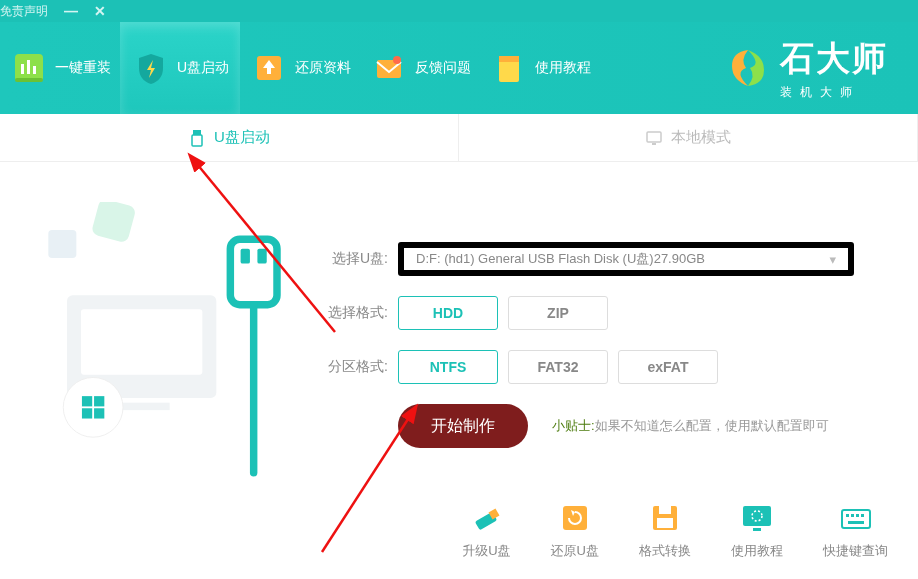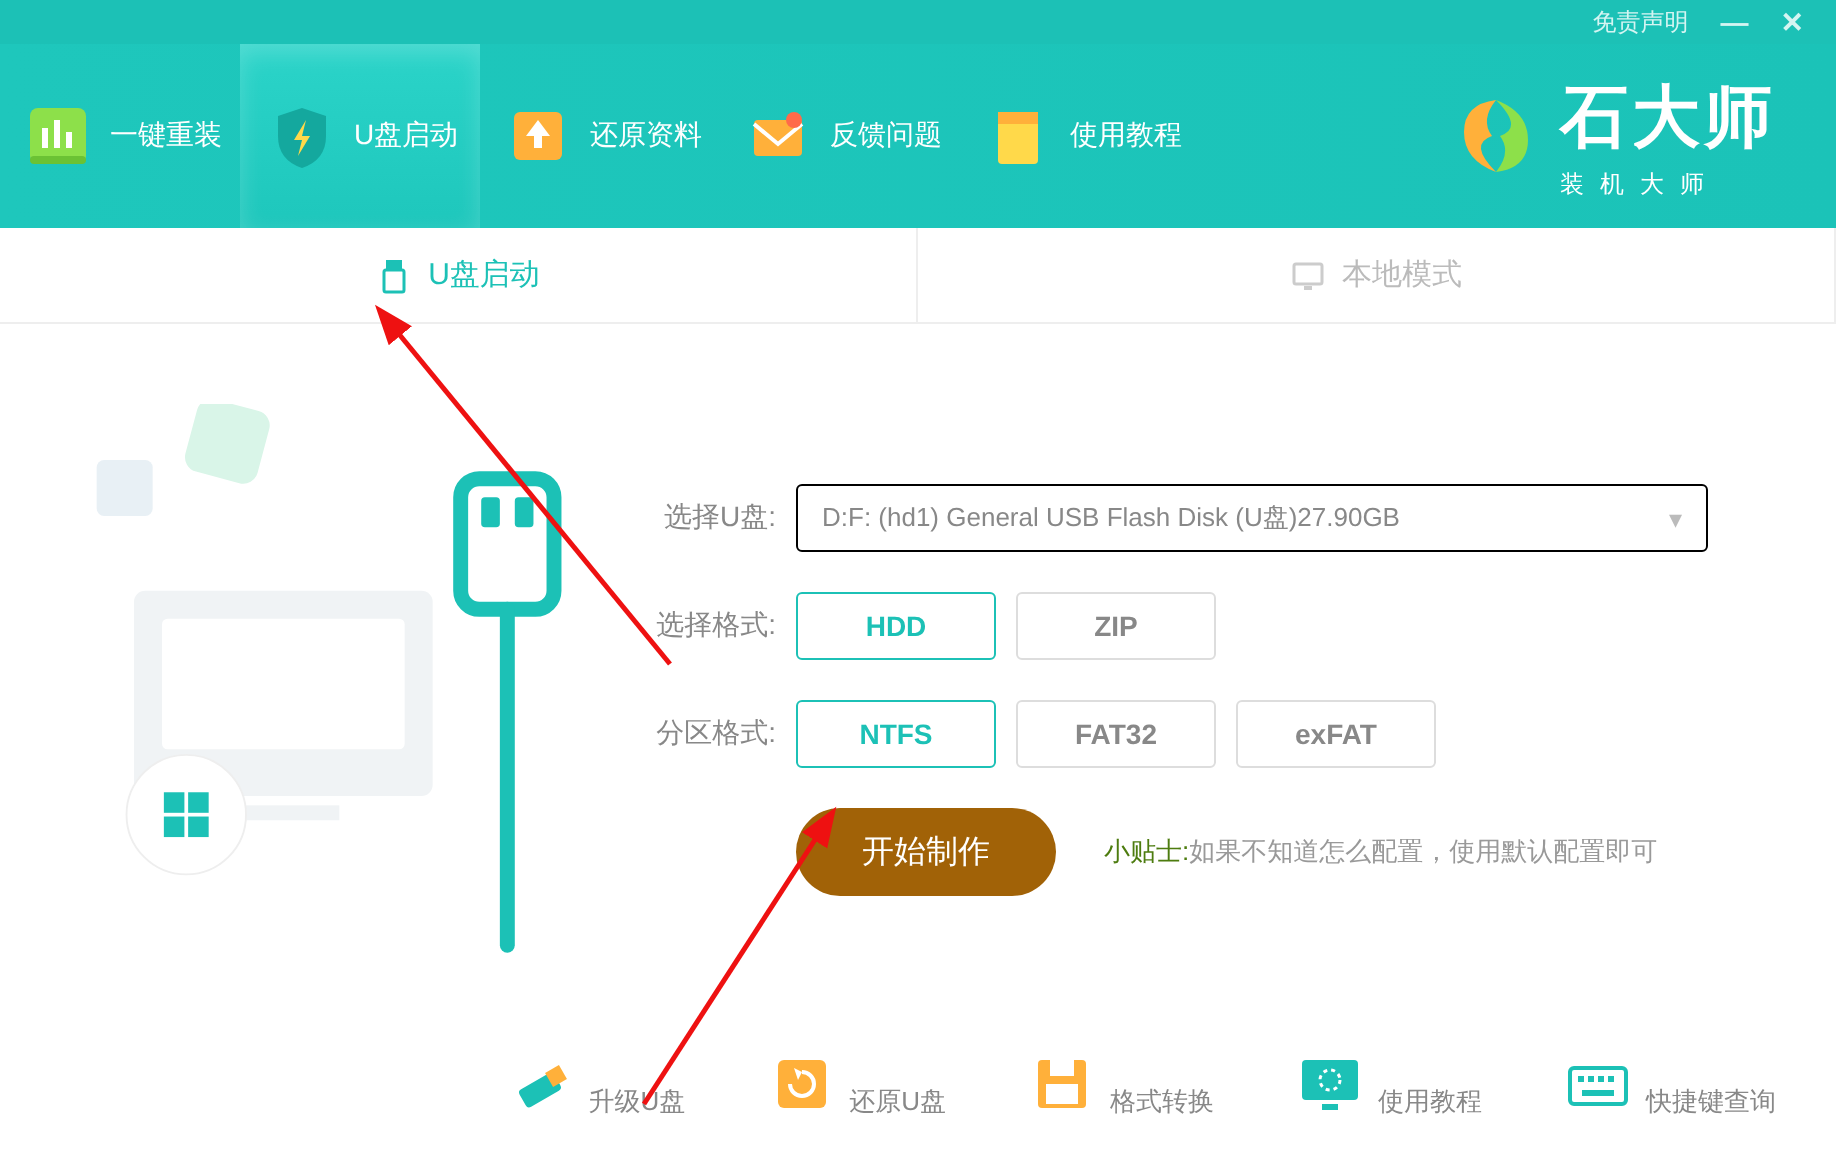--- a/index.html
+++ b/index.html
@@ -1,18 +1,18 @@
 <!DOCTYPE html>
 <html><head>
 <meta charset="utf-8">
 <style>
 * { margin: 0; padding: 0; box-sizing: border-box; font-family: "Microsoft YaHei", sans-serif; }
 body { width: 918px; height: 579px; background: #fff; overflow: hidden; position: relative; }
 
-.topbar { height: 22px; background: #1cc1b6; display: flex; justify-content: flex-end; align-items: center; padding-right: 16px; gap: 16px; color: #d4f5f2; font-size: 12px; }
+.topbar { height: 22px; background: #1cc1b6; display: flex; align-items: center; padding-right: 16px; gap: 16px; color: #d4f5f2; font-size: 12px; }
 .topbar .win-btn { cursor: pointer; font-size: 14px; font-weight: bold; }
 
 .header { height: 92px; background: linear-gradient(to right, #1ec7bc, #1bc3b8); display: flex; align-items: stretch; }
 .nav-item { width: 120px; display: flex; flex-direction: row; align-items: center; justify-content: center; gap: 6px; color: #fff; font-size: 14px; cursor: pointer; position: relative; }
 .nav-item.active { background: linear-gradient(to bottom, #2bd4c9, #1ec7bc); box-shadow: inset 0 4px 12px rgba(255,255,255,0.2); }
 .nav-icon { width: 40px; height: 40px; display: flex; align-items: center; justify-content: center; }
 .brand { margin-left: auto; display: flex; align-items: center; padding-right: 30px; gap: 10px; }
 .brand-text { color: #fff; }
 .brand-title { font-size: 34px; font-weight: bold; letter-spacing: 2px; }
 .brand-sub { font-size: 12px; letter-spacing: 8px; margin-top: 2px; }
@@ -21,33 +21,33 @@
 .tab { flex: 1; display: flex; align-items: center; justify-content: center; gap: 8px; font-size: 15px; cursor: pointer; color: #bbb; border-right: 1px solid #eee; }
 .tab.active { color: #1cc1b6; font-weight: 500; }
 .tab-icon { width: 18px; height: 18px; }
 
 .main { position: relative; padding: 30px 0 0 0; height: 416px; }
 .illus { position: absolute; left: 40px; top: 40px; width: 250px; height: 280px; }
 
 .form { position: absolute; left: 318px; top: 80px; width: 560px; }
 .row { display: flex; align-items: center; margin-bottom: 20px; }
 .row-label { width: 70px; color: #888; font-size: 14px; text-align: right; margin-right: 10px; }
-.select-box { flex: 1; height: 34px; border: 1px solid #000000; border-radius: 3px; display: flex; align-items: center; padding: 0 12px; color: #888; font-size: 13px; font-family: monospace; position: relative; max-width: 456px; }
+.select-box { flex: 1; height: 34px; border: 6px solid #000000; border-radius: 3px; display: flex; align-items: center; padding: 0 12px; color: #888; font-size: 13px; font-family: monospace; position: relative; max-width: 456px; }
 .select-box .chev { margin-left: auto; color: #bbb; }
 .opt-group { display: flex; gap: 10px; }
 .opt { width: 100px; height: 34px; border: 1px solid #ddd; border-radius: 3px; display: flex; align-items: center; justify-content: center; font-size: 14px; color: #888; cursor: pointer; font-weight: bold; }
 .opt.selected { border-color: #1cc1b6; color: #1cc1b6; }
 
 .action-row { display: flex; align-items: center; margin-top: 10px; margin-left: 80px; gap: 24px; }
-.start-btn { width: 130px; height: 44px; background: #a16207; color: #fff; border-radius: 22px; display: flex; align-items: center; justify-content: center; font-size: 16px; cursor: pointer; }
+.start-btn { width: 130px; height: 44px; background: #7f1d1d; color: #fff; border-radius: 22px; display: flex; align-items: center; justify-content: center; font-size: 16px; cursor: pointer; }
 .tip { font-size: 13px; color: #999; }
 .tip .tip-label { color: #4d7c0f; }
 
 .bottom-tools { position: absolute; bottom: 18px; right: 30px; display: flex; gap: 40px; }
-.tool { display: flex; flex-direction: row; align-items: flex-end; gap: 6px; font-size: 13px; color: #888; cursor: pointer; }
+.tool { display: flex; flex-direction: column; align-items: center; gap: 6px; font-size: 13px; color: #888; cursor: pointer; }
 .tool-icon { width: 36px; height: 36px; display: flex; align-items: center; justify-content: center; }
 
 .arrow { position: absolute; pointer-events: none; }
 </style>
 </head>
 <body>
 
 <div class="topbar">
   <span>免责声明</span>
   <span class="win-btn">—</span>

